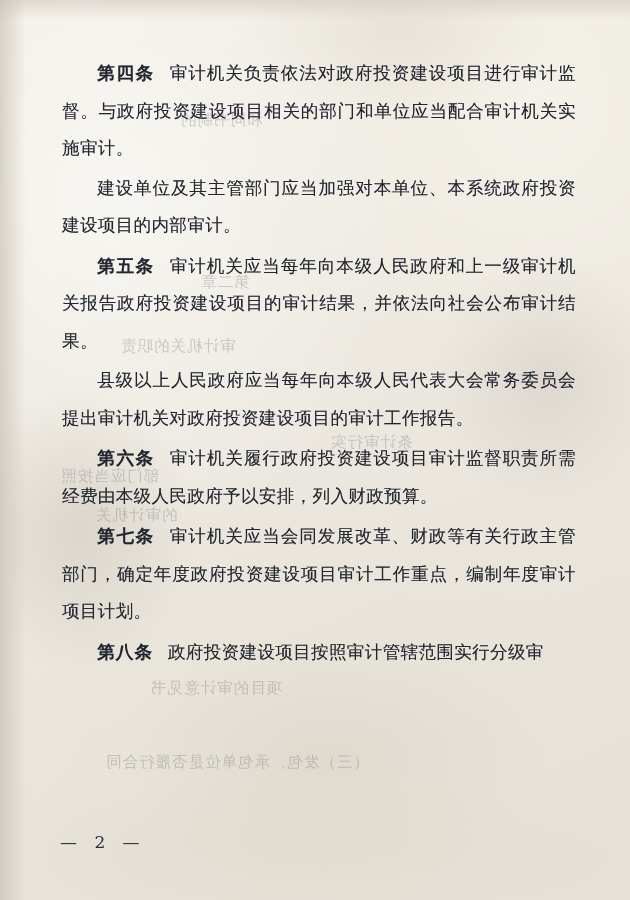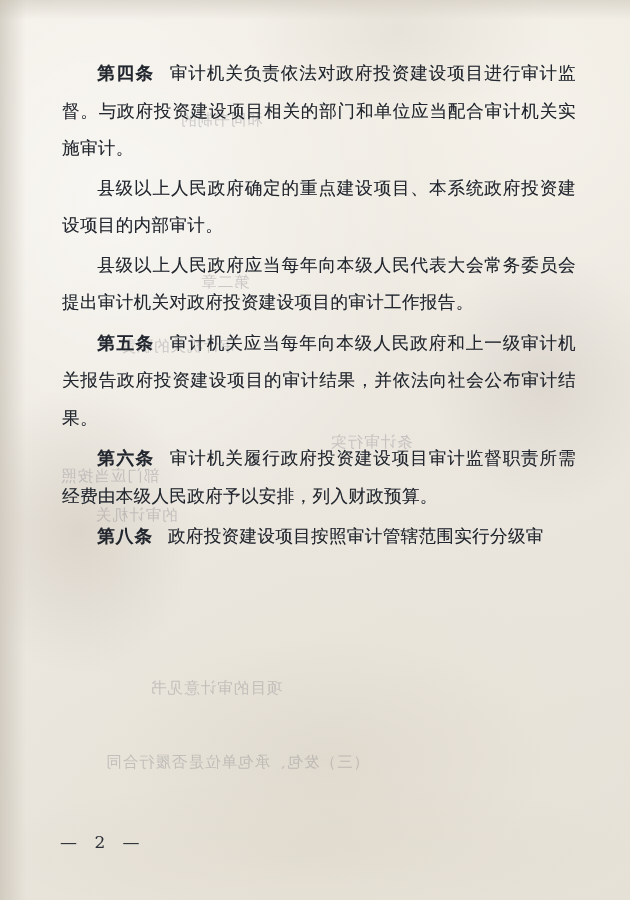--- a/index.html
+++ b/index.html
@@ -121,23 +121,24 @@
   <div class="ghost g2">第二章</div>
   <div class="ghost g3">审计机关的职责</div>
   <div class="ghost g4">条计审行实</div>
   <div class="ghost g5">部门应当按照</div>
   <div class="ghost g6">的审计机关</div>
   <div class="ghost g7">项目的审计意见书</div>
   <div class="ghost g8">（三）发包、承包单位是否履行合同</div>
 
   <div class="content">
     <p class="para"><span class="art">第四条</span><span>审计机关负责依法对政府投资建设项目进行审计监督。与政府投资建设项目相关的部门和单位应当配合审计机关实施审计。</span></p>
-    <p class="para"><span>县级以上人民政府确定的重点建设项目、本系统政府投资建设项目的内部审计。</span></p>
+    <p class="para"><span>建设单位及其主管部门应当加强对本单位、本系统政府投资建设项目的内部审计。</span></p>
+    <p class="para"><span class="art">第五条</span><span>审计机关应当每年向本级人民政府和上一级审计机关报告政府投资建设项目的审计结果，并依法向社会公布审计结果。</span></p>
     <p class="para"><span>县级以上人民政府应当每年向本级人民代表大会常务委员会提出审计机关对政府投资建设项目的审计工作报告。</span></p>
-    <p class="para"><span class="art">第五条</span><span>审计机关应当每年向本级人民政府和上一级审计机关报告政府投资建设项目的审计结果，并依法向社会公布审计结果。</span></p>
     <p class="para"><span class="art">第六条</span><span>审计机关履行政府投资建设项目审计监督职责所需经费由本级人民政府予以安排，列入财政预算。</span></p>
+    <p class="para"><span class="art">第七条</span><span>审计机关应当会同发展改革、财政等有关行政主管部门，确定年度政府投资建设项目审计工作重点，编制年度审计项目计划。</span></p>
     <p class="para"><span class="art">第八条</span><span>政府投资建设项目按照审计管辖范围实行分级审</span></p>
   </div>
 
   <div class="footer">
     <span class="pageno">— 2 —</span>
   </div>
 </div>
 
 </body></html>

